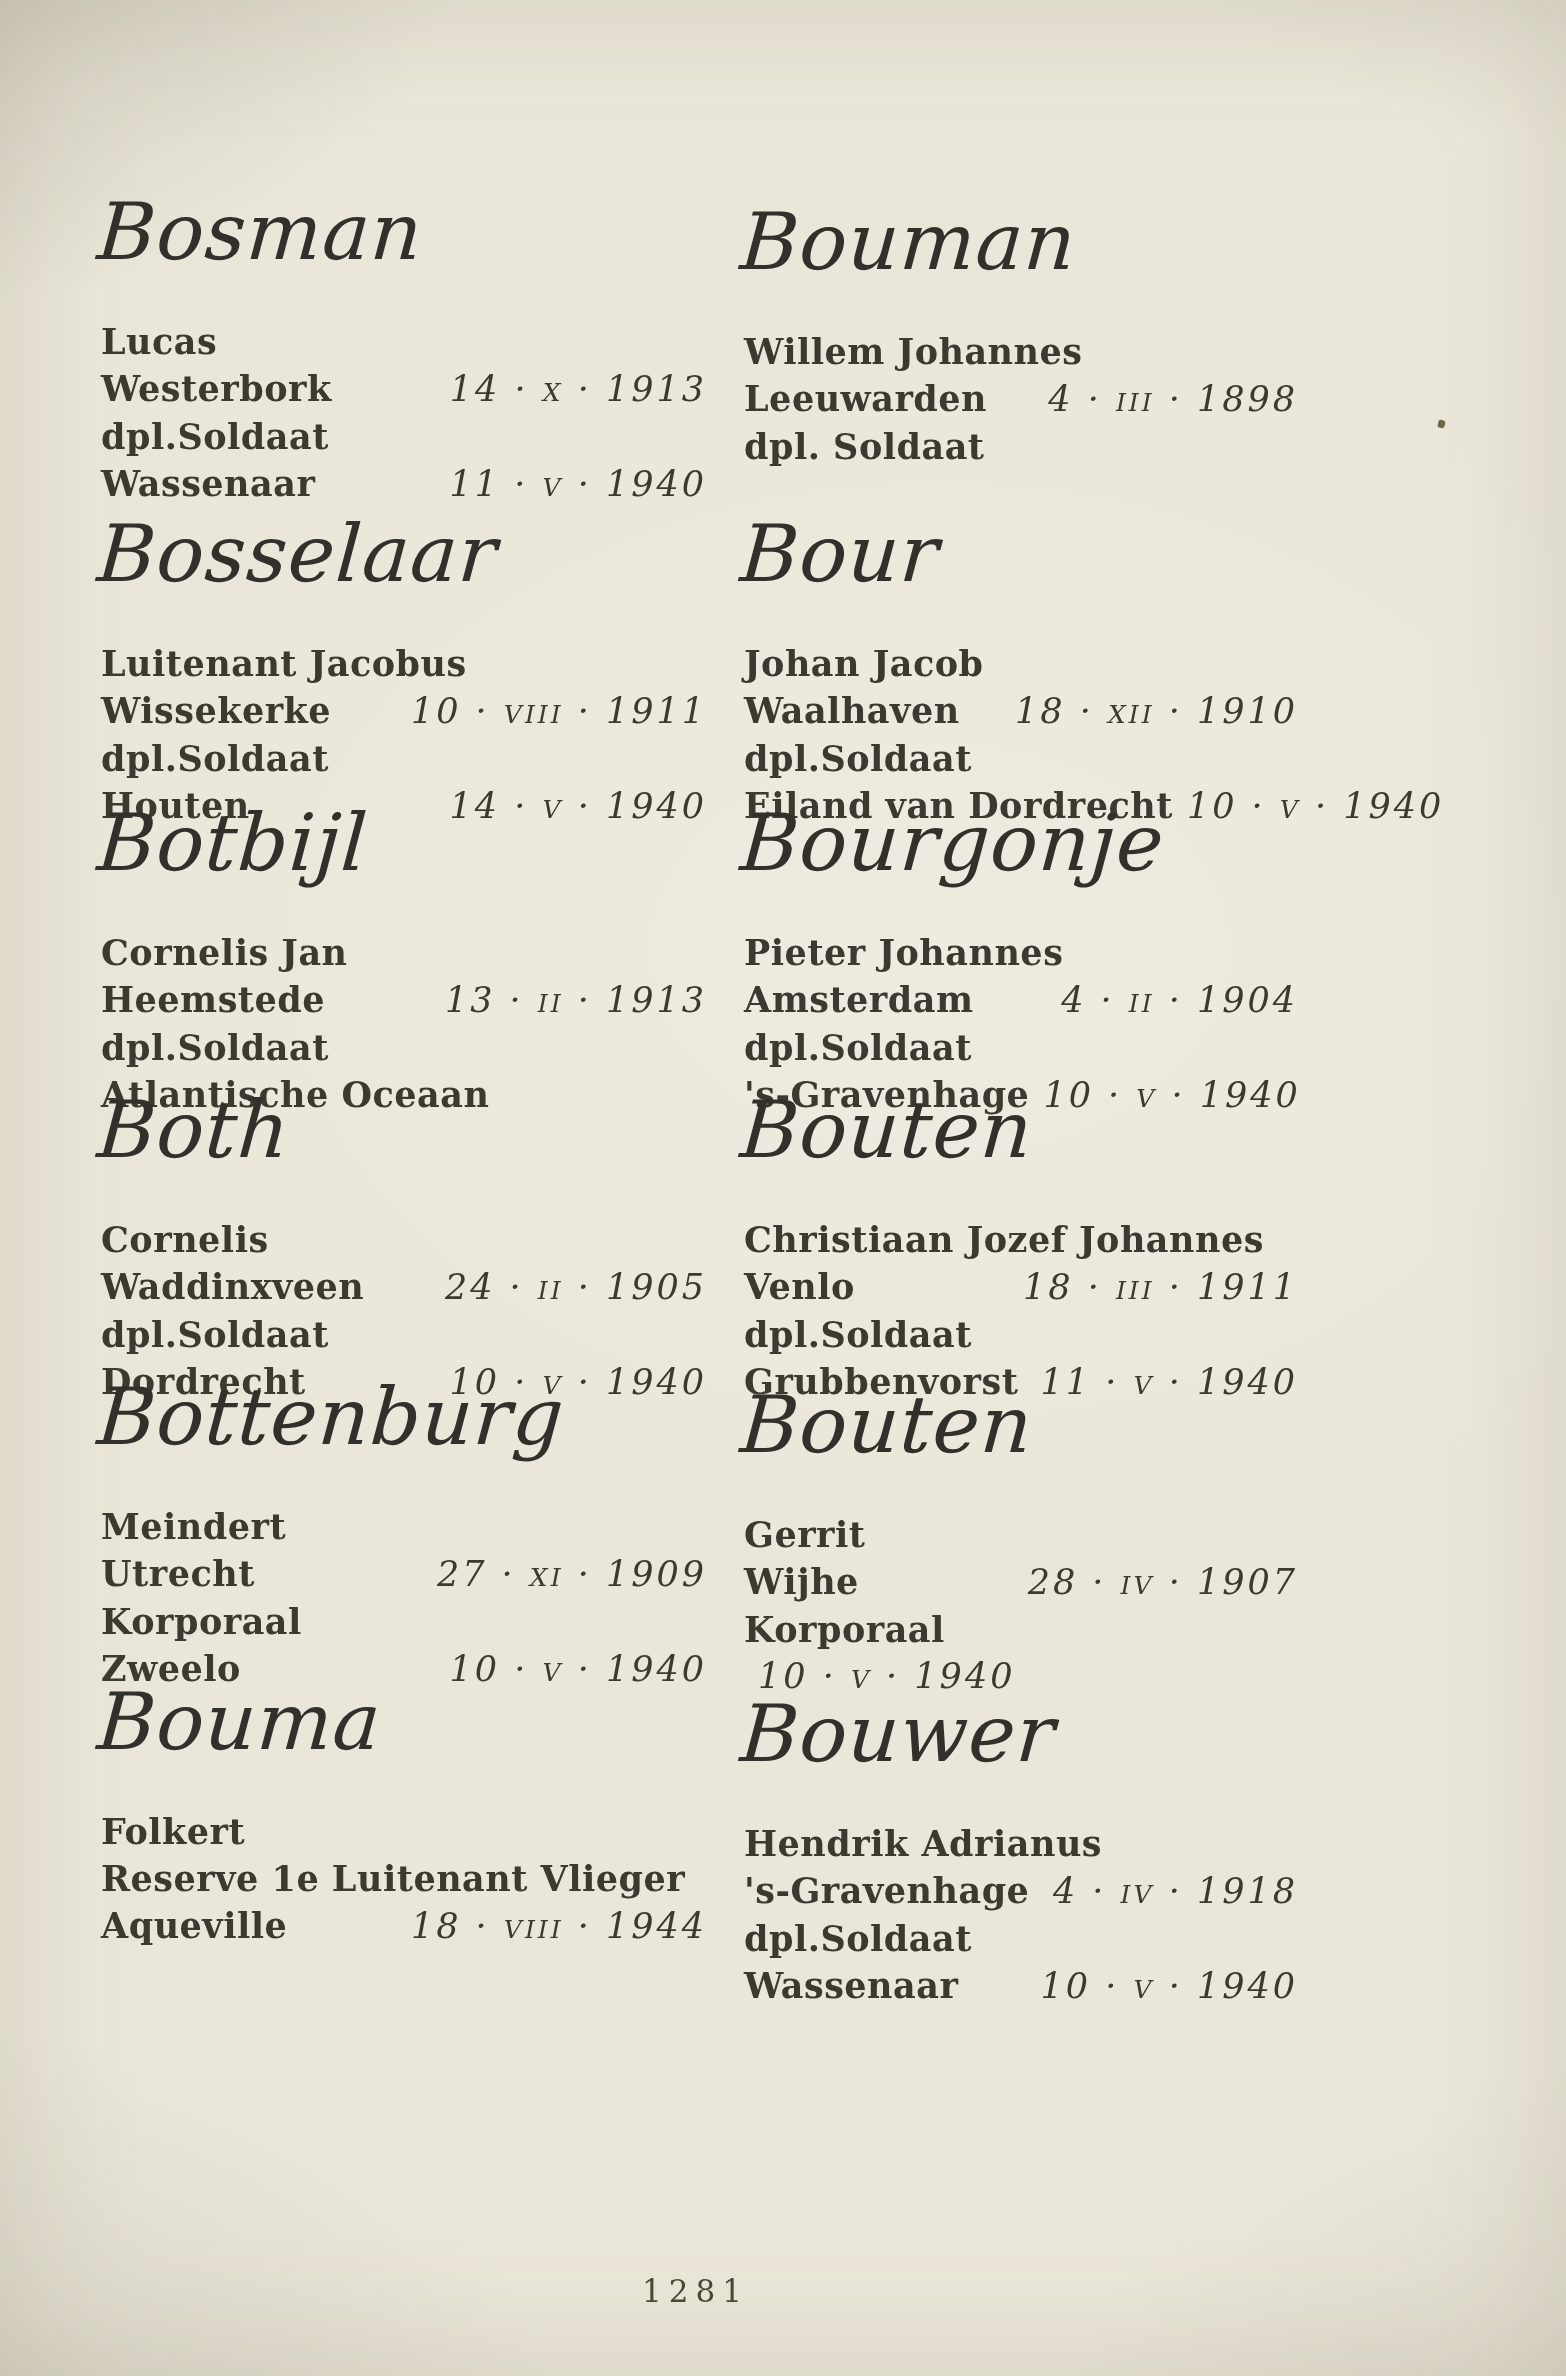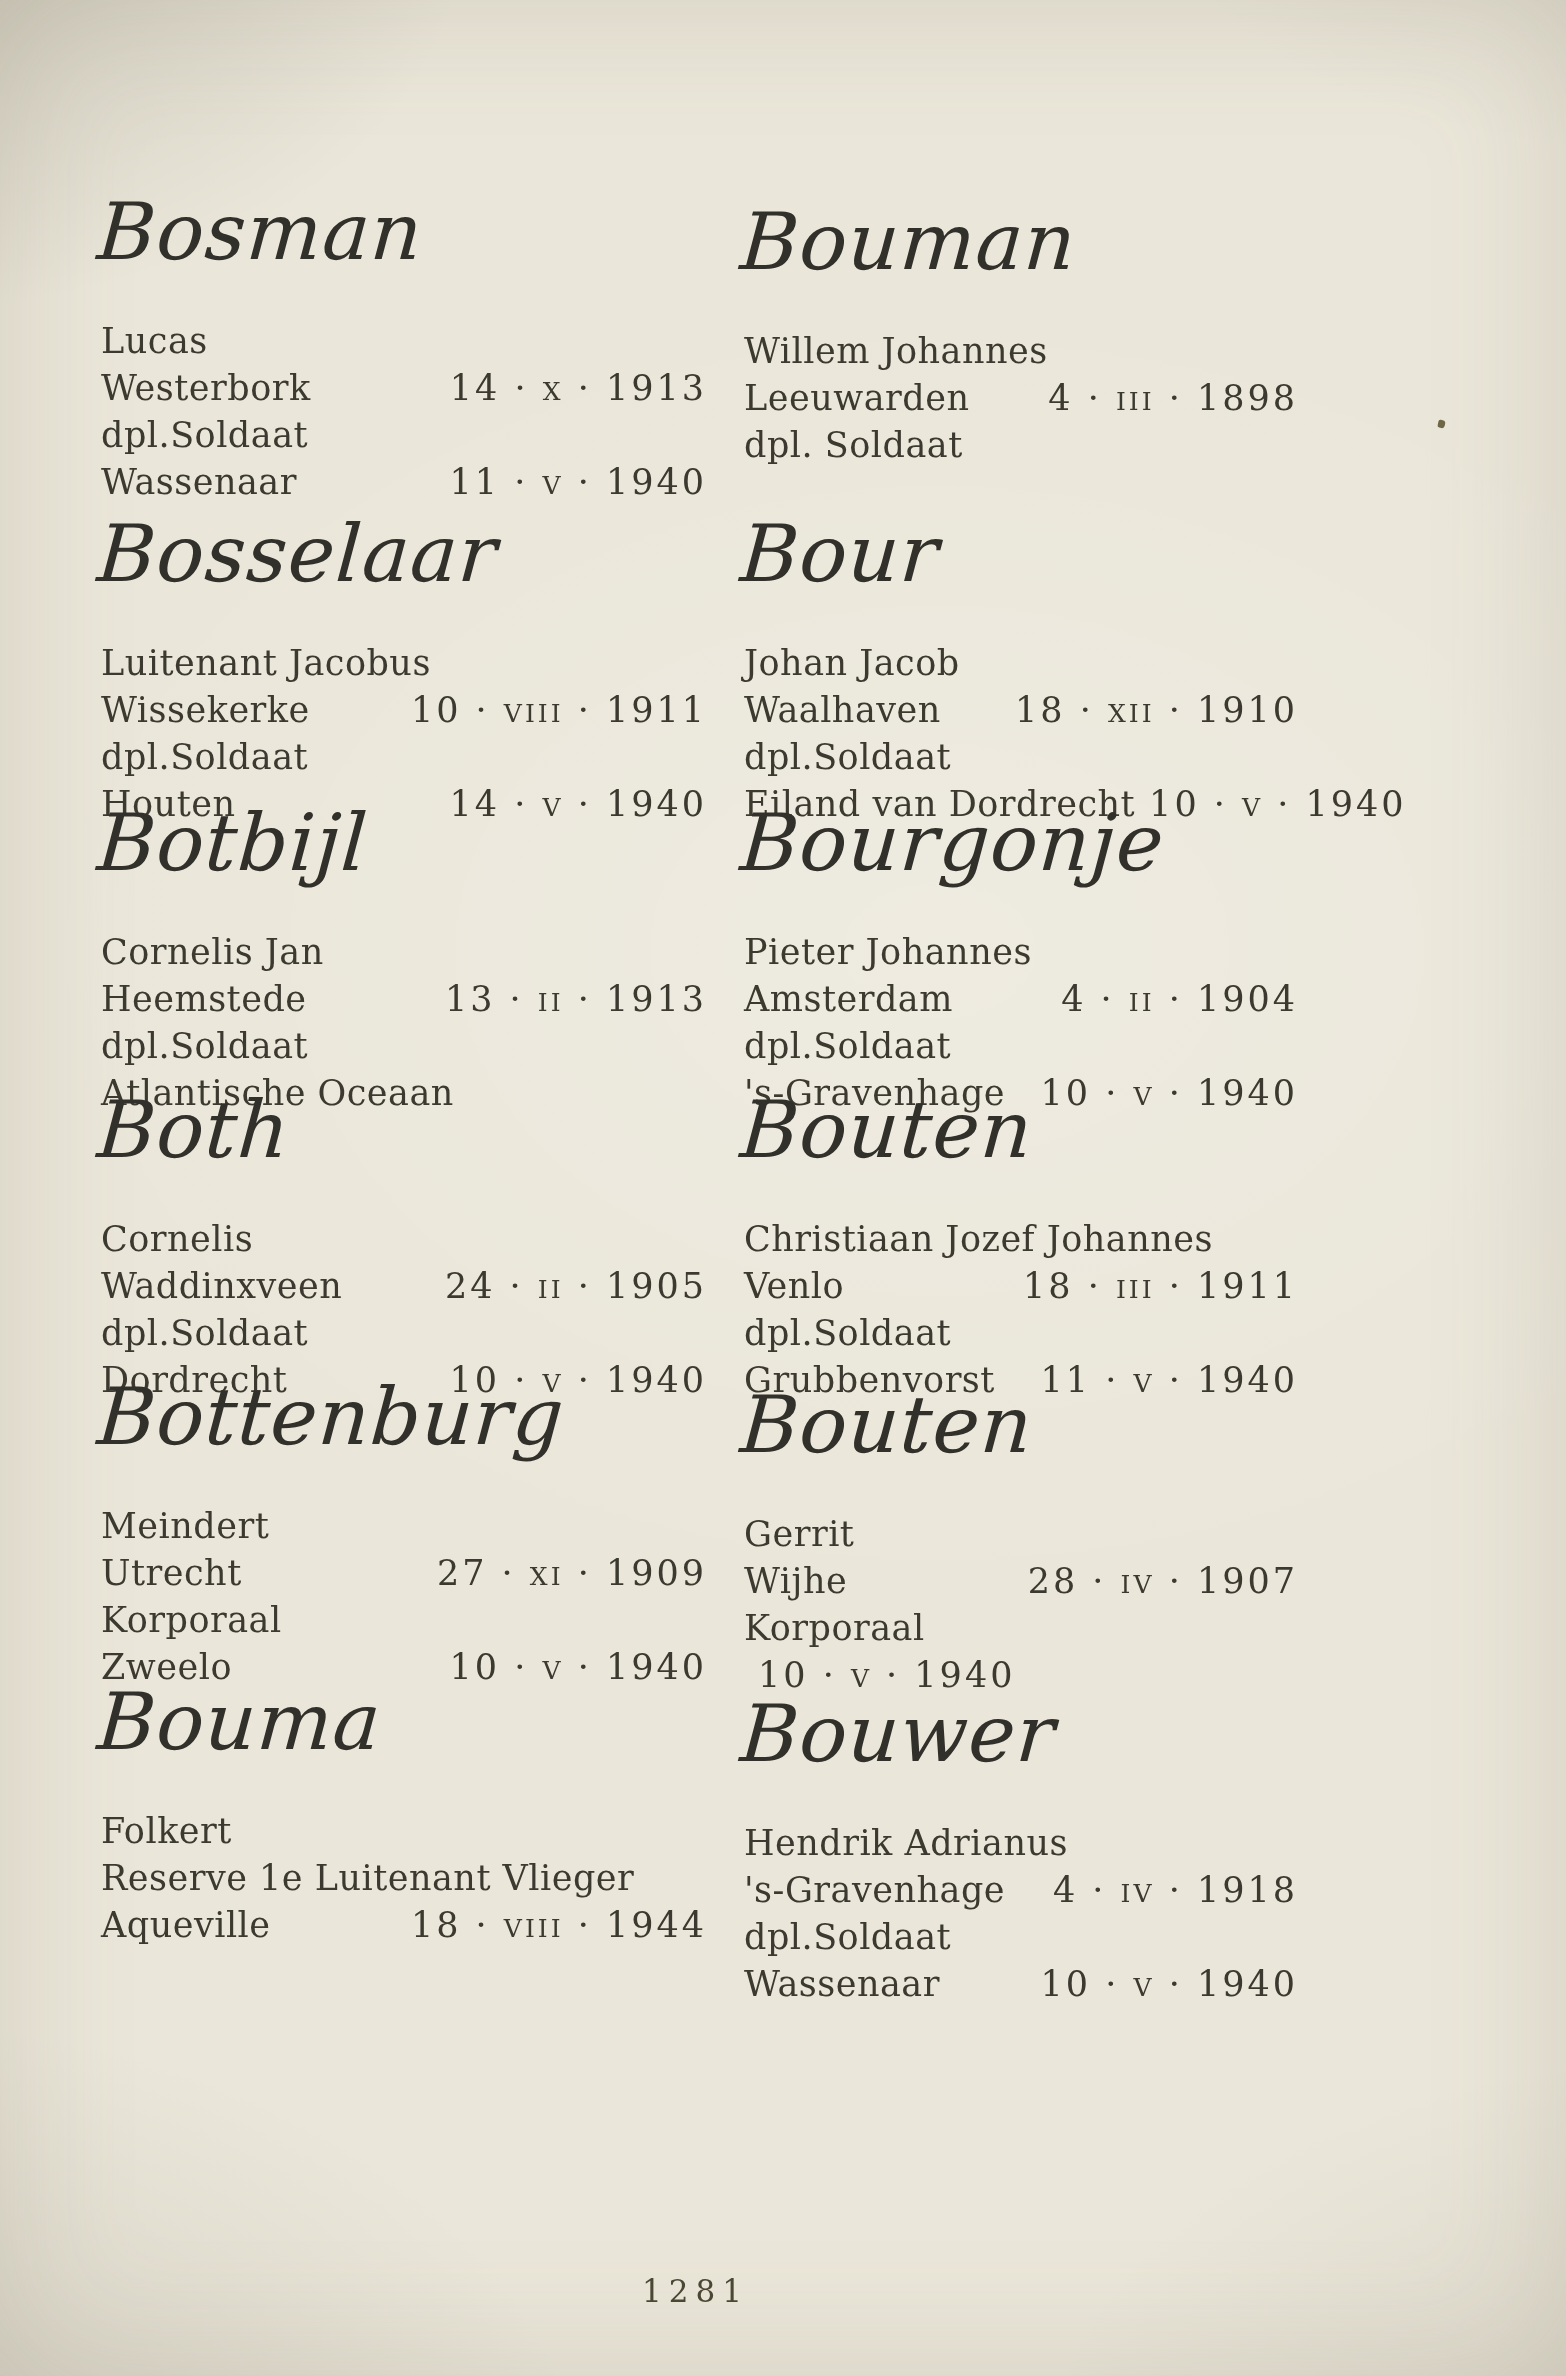--- a/index.html
+++ b/index.html
@@ -33,26 +33,27 @@
   }
   .rows{margin-top:46px;}
   .row{
     display:flex;
     justify-content:space-between;
     align-items:baseline;
     line-height:47px;
     font-size:35px;
     white-space:nowrap;
   }
-  .place{letter-spacing:0.5px;}
+  .place{letter-spacing:0.5px;font-weight:bold;}
   .date{
     font-variant:small-caps;
     letter-spacing:3px;
     text-align:right;
     padding-left:14px;
+    font-style:italic;
   }
   .page-number{
     position:absolute;
     left:642px;top:2273px;
     font-size:31px;
     letter-spacing:7px;
     color:#4a4734;
   }
   .ink-speck{
     position:absolute;

